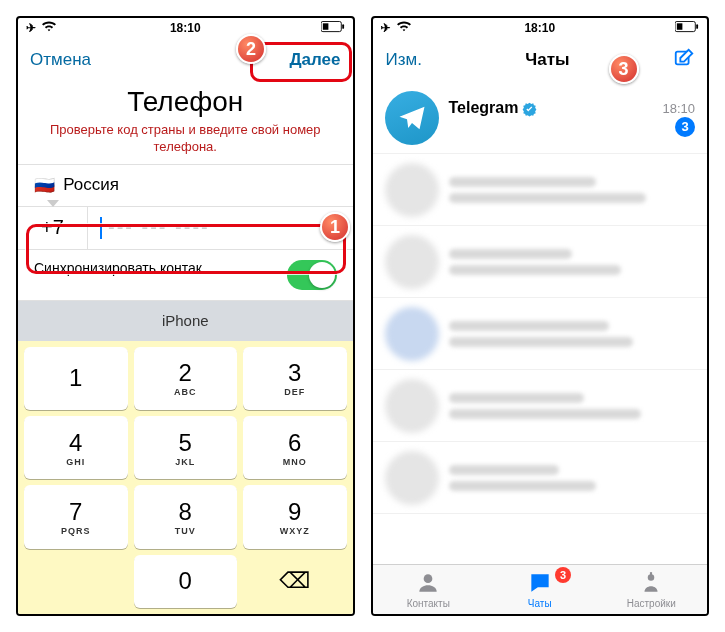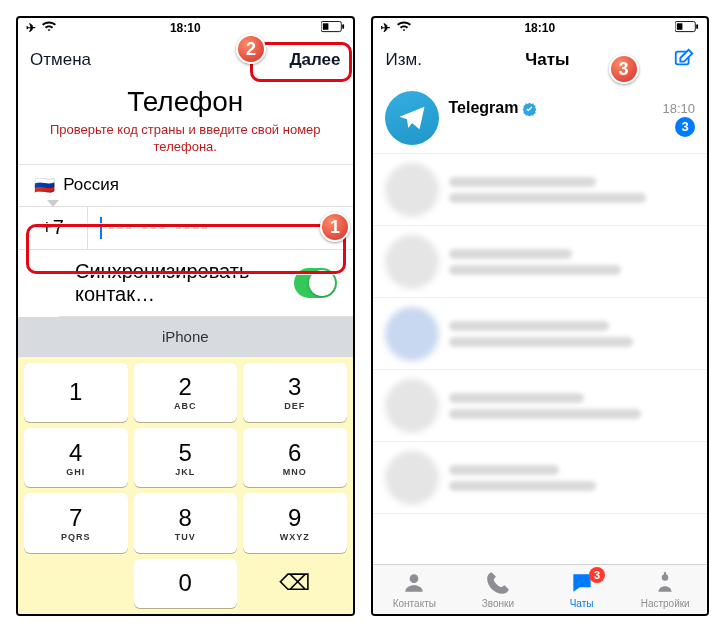--- a/index.html
+++ b/index.html
@@ -4,33 +4,33 @@
 <style>
   * { box-sizing: border-box; margin: 0; padding: 0; }
   body { font-family: -apple-system, "Helvetica Neue", Arial, sans-serif; background: #fff; width: 725px; height: 632px; position: relative; }
   .wrap { display: flex; gap: 16px; padding: 16px; }
   .phone { width: 340px; height: 600px; border: 2px solid #000; border-radius: 4px; background: #fff; position: relative; overflow: hidden; display: flex; flex-direction: column; }
   .statusbar { height: 20px; display: flex; align-items: center; padding: 0 8px; font-size: 12px; font-weight: 600; color: #000; }
   .sb-left { display: flex; gap: 6px; align-items: center; flex: 1; }
   .sb-center { flex: 0; }
   .sb-right { display: flex; gap: 4px; align-items: center; flex: 1; justify-content: flex-end; }
   .nav { height: 44px; display: flex; align-items: center; justify-content: space-between; padding: 0 12px; font-size: 17px; }
-  .nav-btn { color: #0f172a; cursor: pointer; }
+  .nav-btn { color: #0369a1; cursor: pointer; }
   .nav-title { font-weight: 600; text-align: center; flex: 1; }
   .content { flex: 1; display: flex; flex-direction: column; overflow: hidden; }
   
   .title-big { font-size: 28px; font-weight: 500; text-align: center; margin-top: 4px; }
   .subtitle { font-size: 13px; color: #b91c1c; text-align: center; padding: 4px 28px 8px; line-height: 1.3; }
   .country-row { display: flex; align-items: center; gap: 8px; padding: 10px 16px; border-top: 1px solid #e0e0e0; font-size: 17px; }
   .phone-row { display: flex; align-items: center; border-top: 1px solid #e0e0e0; border-bottom: 1px solid #e0e0e0; height: 44px; position: relative; }
   .dialcode { width: 70px; text-align: center; font-size: 20px; border-right: 1px solid #e0e0e0; height: 100%; display: flex; align-items: center; justify-content: center; position: relative; }
   .dialcode::before { content: ''; position: absolute; top:-7px; left:50%; transform: translateX(-50%); width:0; height:0; border-left:6px solid transparent; border-right:6px solid transparent; border-top:7px solid #ccc; }
   .phone-input { flex: 1; font-size: 20px; letter-spacing: 2px; color: #ccc; padding-left: 12px; display:flex; align-items:center; }
   .caret { display:inline-block; width:2px; height:22px; background:#007aff; margin-right:6px; }
-  .sync-row { display: flex; align-items: center; justify-content: space-between; padding: 10px 16px; font-size: 20px; border-bottom: 1px solid #e0e0e0; margin-left: 41px; }
+  .sync-row { display: flex; align-items: flex-start; justify-content: space-between; padding: 10px 16px; font-size: 14px; border-bottom: 1px solid #e0e0e0; }
   .toggle { width: 50px; height: 30px; background: #34c759; border-radius: 15px; position: relative; }
   .toggle::after { content:''; position:absolute; width:26px; height:26px; background:#fff; border-radius:50%; top:2px; right:2px; box-shadow:0 1px 3px rgba(0,0,0,.3); }
   .kbd { background: #fef9c3; flex: 1; display: flex; flex-direction: column; }
   .kbd-sugg { height: 40px; display: flex; align-items: center; justify-content: center; font-size: 15px; color: #333; background: #d7dbe0; }
   .kbd-grid { flex: 1; display: grid; grid-template-columns: repeat(3,1fr); gap: 6px; padding: 6px; }
   .key { background: #fff; border-radius: 6px; display: flex; flex-direction: column; align-items: center; justify-content: center; font-size: 24px; font-weight: 400; box-shadow: 0 1px 0 rgba(0,0,0,.3); cursor: pointer; }
   .key .sub { font-size: 9px; letter-spacing: 1px; color: #333; font-weight: 600; }
   .key.ghost { background: transparent; box-shadow: none; }
   .key.del { background: transparent; box-shadow: none; font-size: 22px; }
   
@@ -260,26 +260,20 @@
           </div>
     </div>
     <div class="tabbar">
       <div class="tab">
         <svg viewBox="0 0 24 24" fill="#8e8e93">
               <circle cx="12" cy="8" r="4"></circle>
               <path d="M4 20c0-4 4-6 8-6s8 2 8 6z"></path>
             </svg>
         <span>Контакты</span>
       </div>
-      <div class="tab">
-        <svg viewBox="0 0 24 24" fill="#8e8e93">
-              <path d="M6 2l4 4-2 3c1 3 4 6 7 7l3-2 4 4c-1 3-4 4-6 4C9 22 2 15 2 8c0-2 1-5 4-6z"></path>
-            </svg>
-        <span>Звонки</span>
-      </div>
       <div class="tab active">
         <svg viewBox="0 0 24 24" fill="#007aff">
               <path d="M4 4h16v12H10l-6 4z"></path>
             </svg>
         <span>Чаты</span>
         <span class="tab-badge">3</span>
       </div>
       <div class="tab">
         <svg viewBox="0 0 24 24" fill="#8e8e93">
               <circle cx="12" cy="7" r="3"></circle>

